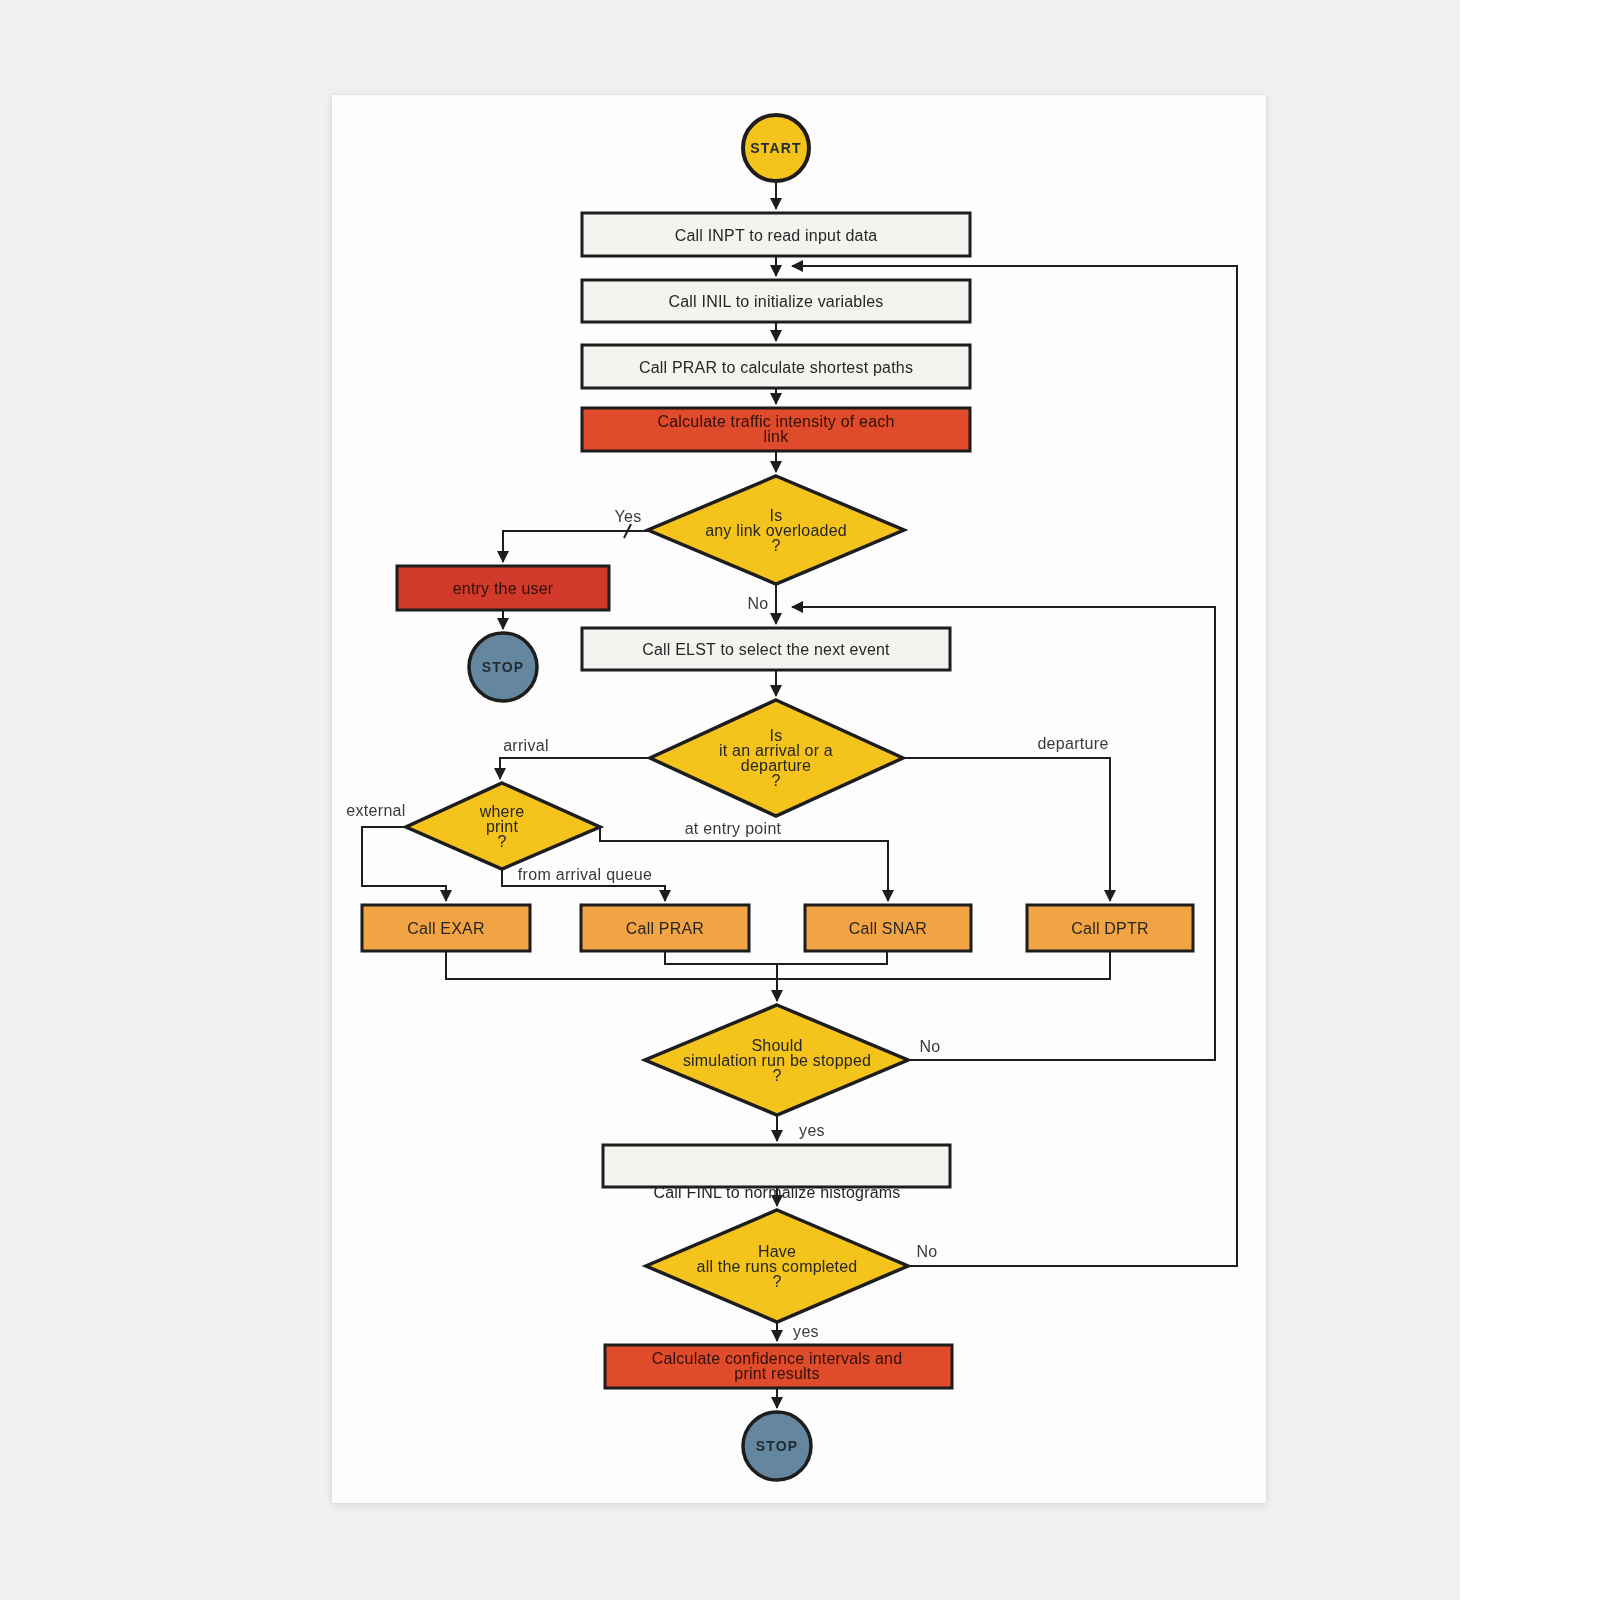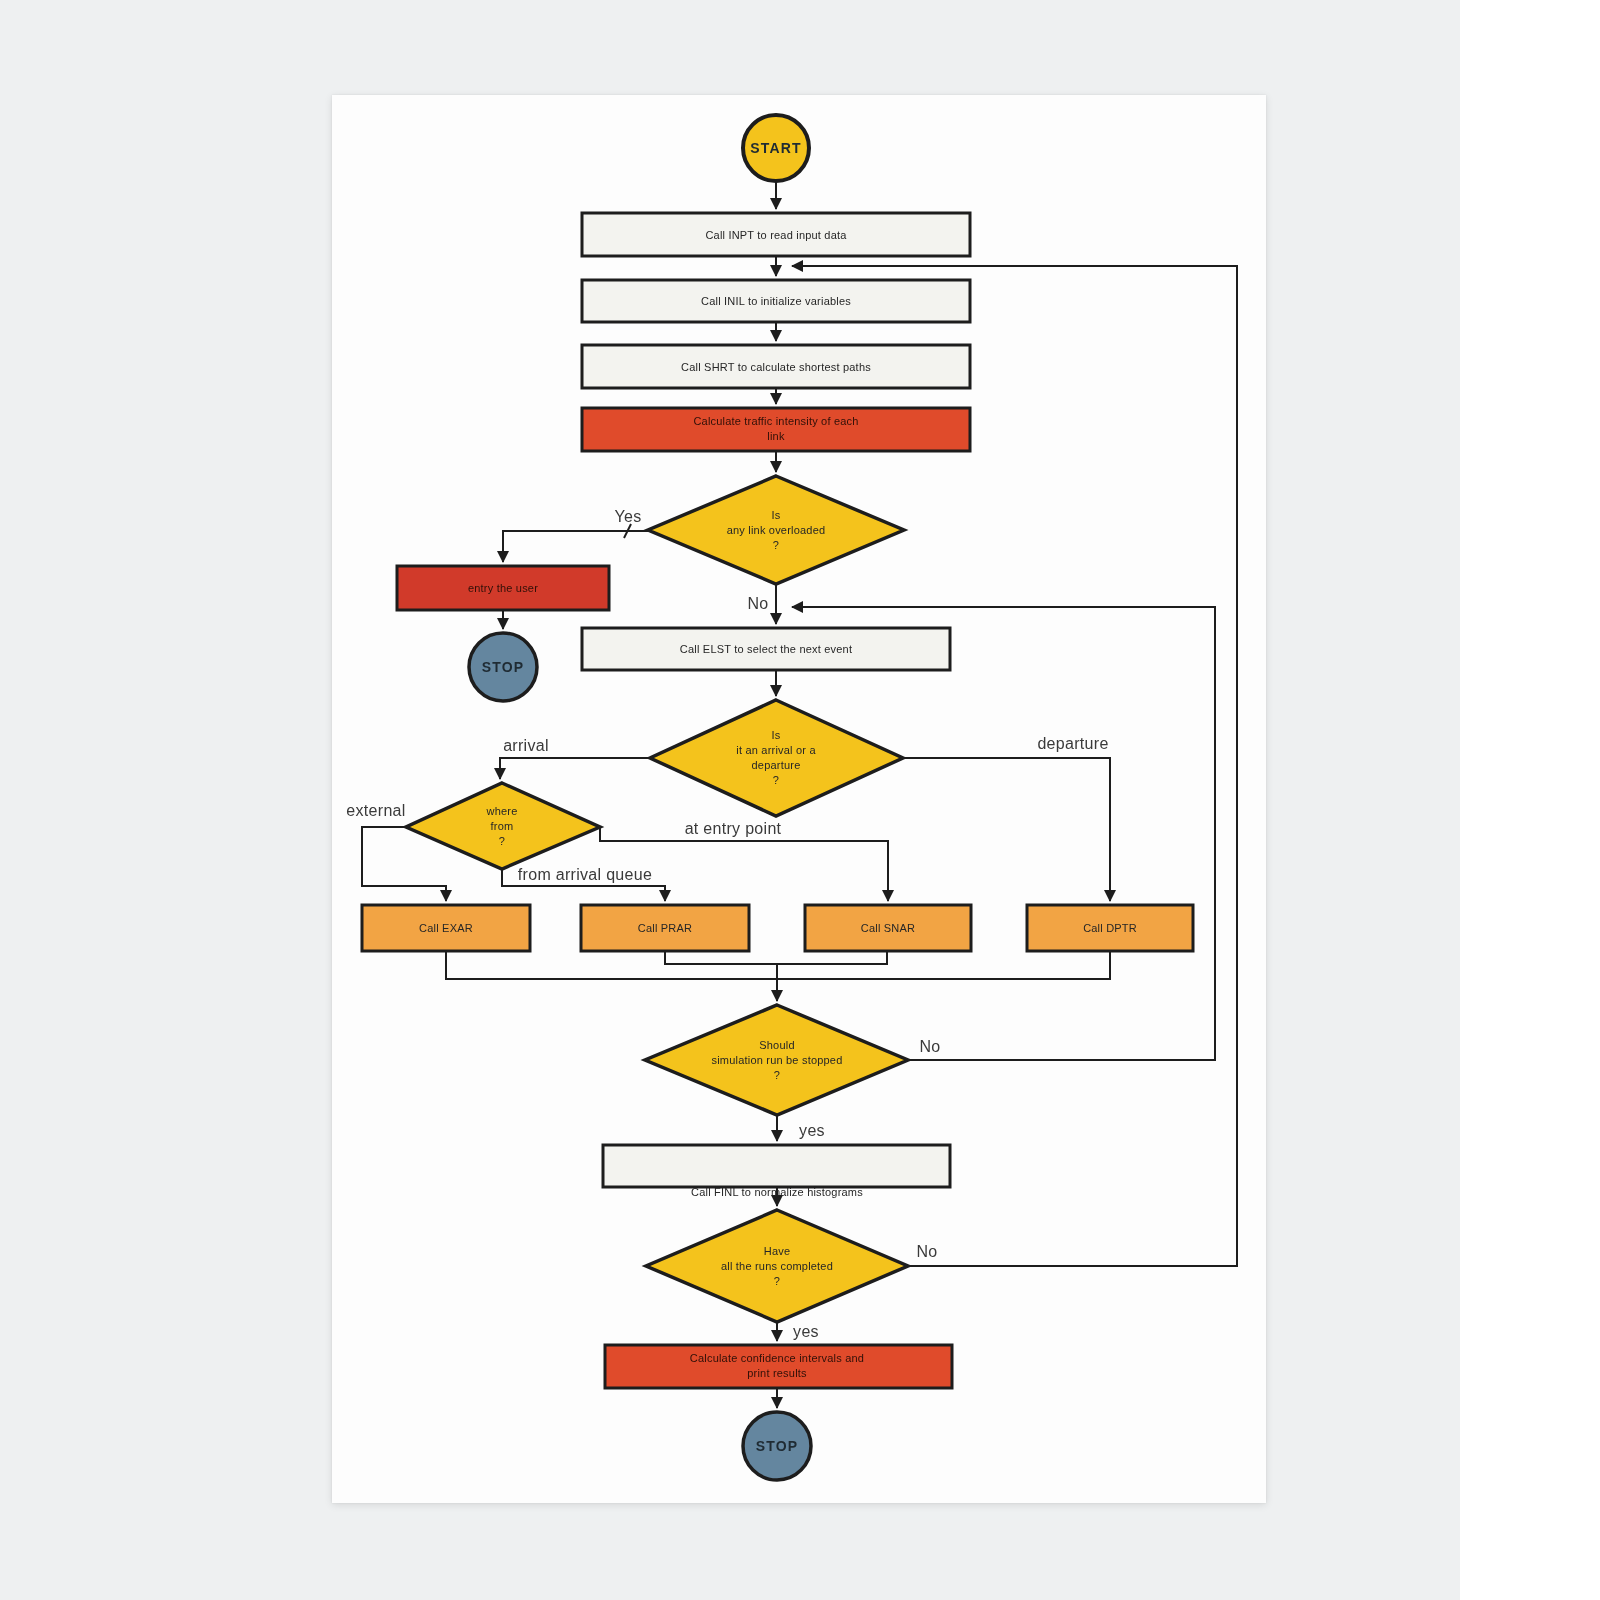--- a/index.html
+++ b/index.html
@@ -11,21 +11,21 @@
   svg.layer polyline, svg.layer line{fill:none;stroke:var(--line);stroke-width:2;}
   svg.layer .shape{stroke:var(--line);}
   .proc{fill:var(--box_fill);stroke-width:3;}
   .sub{fill:var(--orange);stroke-width:3;}
   .warn{fill:var(--red_orange);stroke-width:3;}
   .alert{fill:var(--red);stroke-width:3;}
   .decision{fill:var(--yellow);stroke-width:3.5;stroke-linejoin:miter;}
   .terminal-start{fill:var(--yellow);stroke-width:4;}
   .terminal-stop{fill:var(--slate_blue);stroke-width:3.5;}
   .label{position:absolute;transform:translate(-50%,-50%);white-space:pre;text-align:center;
-         font-size:11px;line-height:15px;color:var(--text);letter-spacing:0.2px;}
+         font-size:16px;line-height:15px;color:var(--text);letter-spacing:0.2px;}
   .label.terminal{font-size:14px;letter-spacing:1.2px;font-weight:bold;color:#1f2b33;}
   .label.onred{color:#301008;text-align:center;}
   .edge-label{position:absolute;transform:translate(-50%,-50%);white-space:pre;
          font-size:16px;color:#3a3a3a;letter-spacing:0.3px;}
 </style>
 </head>
 <body>
 
 <div class="stage">
   <div class="paper"></div>
@@ -82,35 +82,35 @@
     <polygon class="shape decision" points="777,1005 908,1060 777,1115 645,1060"></polygon>
     <rect class="shape proc" x="603" y="1145" width="347" height="42"></rect>
     <polygon class="shape decision" points="777,1210 908,1266 777,1322 646,1266"></polygon>
     <rect class="shape warn" x="605" y="1345" width="347" height="43"></rect>
     <circle class="shape terminal-stop" cx="777" cy="1446" r="34"></circle>
   </svg>
 
   <div class="label terminal" style="left:776px;top:148px">START</div>
   <div class="label" style="left:776px;top:235px">Call INPT to read input data</div>
   <div class="label" style="left:776px;top:301px">Call INIL to initialize variables</div>
-  <div class="label" style="left:776px;top:367px">Call SHRT to calculate shortest paths</div>
+  <div class="label" style="left:776px;top:367px">Call PRAR to calculate shortest paths</div>
   <div class="label onred" style="left:776px;top:429px">Calculate traffic intensity of each
 link</div>
   <div class="label" style="left:776px;top:530px">Is
 any link overloaded
 ?</div>
   <div class="label onred" style="left:503px;top:588px">entry the user</div>
   <div class="label terminal" style="left:503px;top:667px">STOP</div>
   <div class="label" style="left:766px;top:649px">Call ELST to select the next event</div>
   <div class="label" style="left:776px;top:758px">Is
 it an arrival or a
 departure
 ?</div>
   <div class="label" style="left:502px;top:826px">where
-from
+print
 ?</div>
   <div class="label" style="left:446px;top:928px">Call EXAR</div>
   <div class="label" style="left:665px;top:928px">Call PRAR</div>
   <div class="label" style="left:888px;top:928px">Call SNAR</div>
   <div class="label" style="left:1110px;top:928px">Call DPTR</div>
   <div class="label" style="left:777px;top:1060px">Should
 simulation run be stopped
 ?</div>
   <div class="label" style="left:777px;top:1192px">Call FINL to normalize histograms</div>
   <div class="label" style="left:777px;top:1266px">Have

